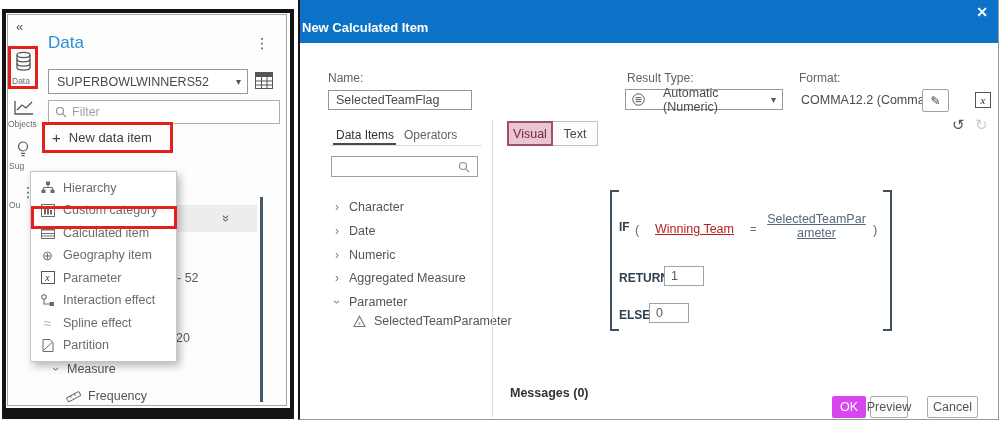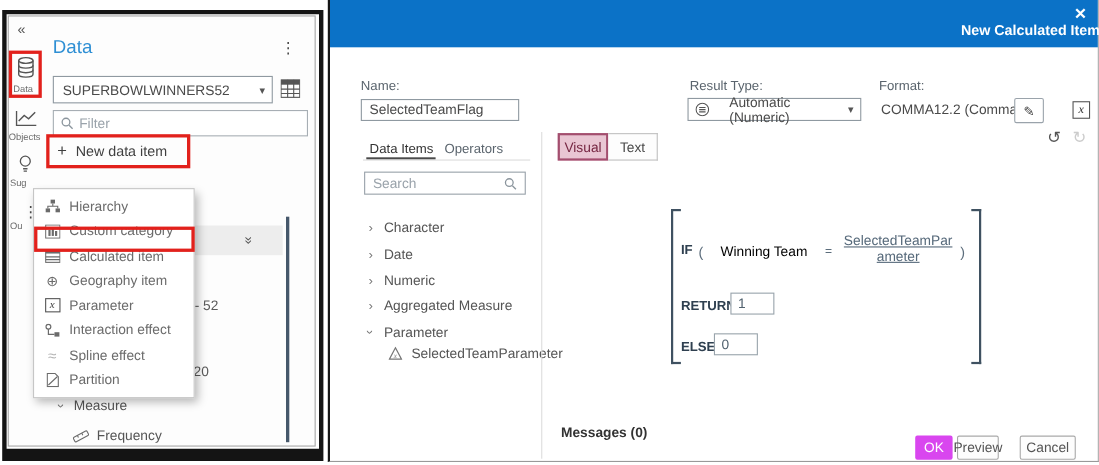--- a/index.html
+++ b/index.html
@@ -45,21 +45,21 @@
 
   .red-box { border:3px solid #e2211c; z-index:6; }
 
   .xbox { display:inline-flex; width:14px; height:13px; border:1px solid #555; align-items:center; justify-content:center;
     font-family:"Liberation Serif", serif; font-style:italic; font-size:10px; color:#333; background:#fff; }
 
   
   .dialog { left:298px; top:0; width:701px; height:420px; background:#fff;
     border-left:2px solid #151515; border-right:1px solid #999; border-bottom:1px solid #999; }
   .dlg-header { position:absolute; left:0; top:0; width:100%; height:43px; background:#0b72c7; }
-  .dlg-title { position:absolute; left:2px; top:20px; width:100%; text-align:right; color:#fff; font-weight:bold; font-size:13px; }
+  .dlg-title { position:absolute; left:2px; top:20px; width:100%; text-align:left; color:#fff; font-weight:bold; font-size:13px; }
   .dlg-close { position:absolute; right:10px; top:4px; color:#fff; font-weight:bold; font-size:14px; cursor:default; }
   .field-label { font-size:12px; color:#5a646d; }
   .dlg-input { border:1px solid #8f99a1; font-family:"Liberation Sans",sans-serif; font-size:12.5px; color:#4a4a4a; padding:0 7px; background:#fff; }
   .dlg-input::placeholder { color:#9aa3ab; }
 
   .tab { font-size:12px; color:#5a646d; }
   .tab.active { color:#333; }
   .tab-underline { background:#4a4a4a; height:2px; }
   .hair { background:#dcdcdc; }
 
@@ -67,21 +67,21 @@
   .toggle.visual { background:#e9c6d3; border:2px solid #a34e6e; color:#752641; }
   .toggle.textv { background:#fdfdfd; border:1px solid #c0c0c0; border-left:none; color:#4a4a4a; }
 
   .undo { font-size:15px; color:#555; }
   .redo { font-size:15px; color:#ccc; }
 
   .bracket { width:9px; border-top:2px solid #3f5161; border-bottom:2px solid #3f5161; }
   .bracket.l { border-left:2px solid #3f5161; }
   .bracket.r { border-right:2px solid #3f5161; }
   .kw { font-size:12px; font-weight:bold; color:#2f4050; }
-  .operand { font-size:12.5px; color:#000000; }
+  .operand { font-size:12.5px; color:#b91c1c;text-decoration:underline; }
   .paren { font-size:13px; color:#5c6d7c; }
   .op-eq { font-size:11px; color:#5c6d7c; }
   .param-link { font-size:12.5px; color:#56697a; text-decoration:underline; text-align:center; line-height:14px; word-break:break-all; }
   .formula-input { border:1px solid #98a3ab; font-family:"Liberation Sans",sans-serif; font-size:12.5px; color:#51626f; padding:0 6px; width:40px; height:20px; }
 
   .messages { font-size:12.5px; font-weight:bold; color:#333; }
   .btn { display:flex; align-items:center; justify-content:center; height:22px; font-size:12.5px; border-radius:2px; cursor:default; }
   .btn.ok { background:#d946ef; color:#fff; }
   .btn.plain { background:#fdfdfd; border:1px solid #a9a9a9; color:#555; }
 
@@ -285,21 +285,20 @@
       <span>✎</span>
     </div>
     <span class="abs xbox" style="left:675px;top:92px;width:16px;height:16px;font-size:11px;">x</span>
 
     <div class="abs tab active" style="left:36px;top:128px;">Data Items</div>
     <div class="abs tab" style="left:104px;top:128px;">Operators</div>
     <div class="abs tab-underline" style="left:33px;top:143px;width:63px;"></div>
     <div class="abs hair" style="left:30px;top:145px;width:152px;height:1px;"></div>
 
     <div class="abs select-box" style="left:31px;top:156px;width:147px;height:21px;padding-left:7px;border-color:#98a1a9;">
-      <input class="text-input" style="border: none; width: 105px; height: 17px; padding: 0px;" placeholder="Search">
       <span style="margin-left:auto;padding-right:7px;">
         <svg width="12" height="12" viewBox="0 0 12 12">
             <circle cx="5" cy="5" r="3.5" fill="none" stroke="#8b959d" stroke-width="1.2"></circle>
             <line x1="7.8" y1="7.8" x2="11" y2="11" stroke="#8b959d" stroke-width="1.2"></line>
           </svg>
       </span>
     </div>
 
     <div class="abs" style="left:35px;top:200px;display:flex;gap:10px;align-items:center;">
       <span class="chev">›</span>

